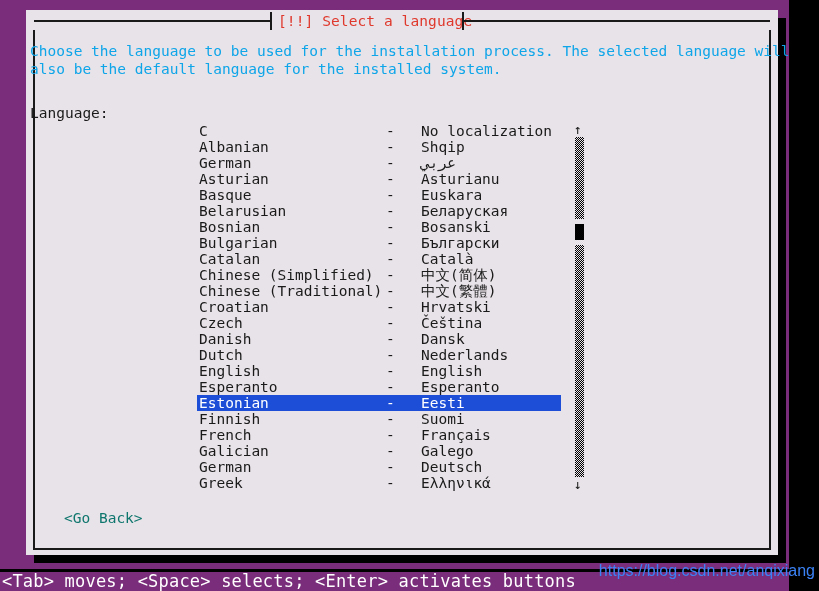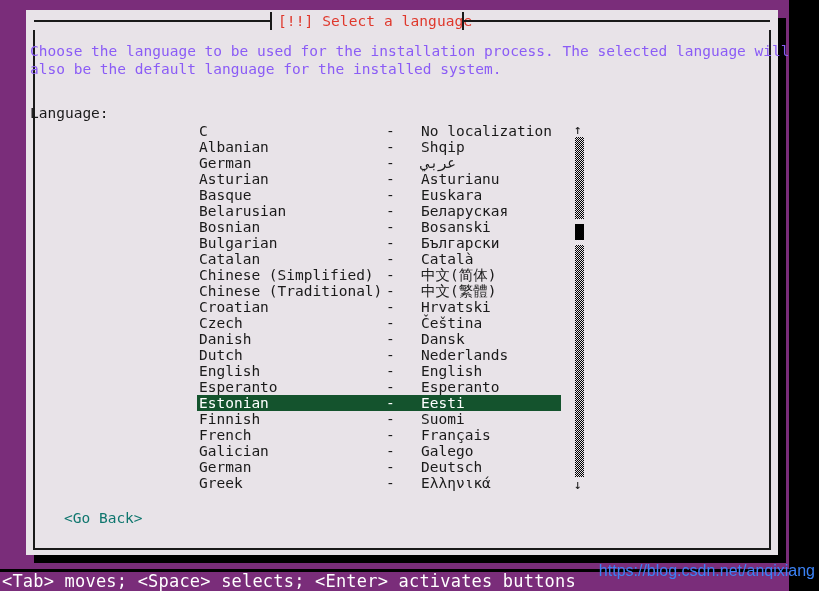--- a/index.html
+++ b/index.html
@@ -136,21 +136,21 @@
     border-top: none;
     box-sizing: border-box;
     background: #E8E3E8;
   }
 
   
   .body-text {
     position: absolute;
     left: 30px;
     top: 42px;
-    color: #8b5cf6;
+    color: #0ea5e9;
     font-size: 14.5px;
     line-height: 18px;
     white-space: pre;
     letter-spacing: 0px;
   }
   .label-language {
     position: absolute;
     left: 30px;
     top: 92px;
     color: #1A1A1A;
@@ -169,21 +169,21 @@
   }
   .list-row {
     position: relative;
     height: 16px;
     line-height: 16px;
     font-size: 14.5px;
     color: #1A1A1A;
     white-space: pre;
   }
   .list-row.selected {
-    background: #14532d;
+    background: #1d4ed8;
     color: #FFFFFF;
   }
   .col-name {
     position: absolute;
     left: 2px;
     top: 0;
     white-space: pre;
   }
   .col-dash {
     position: absolute;

